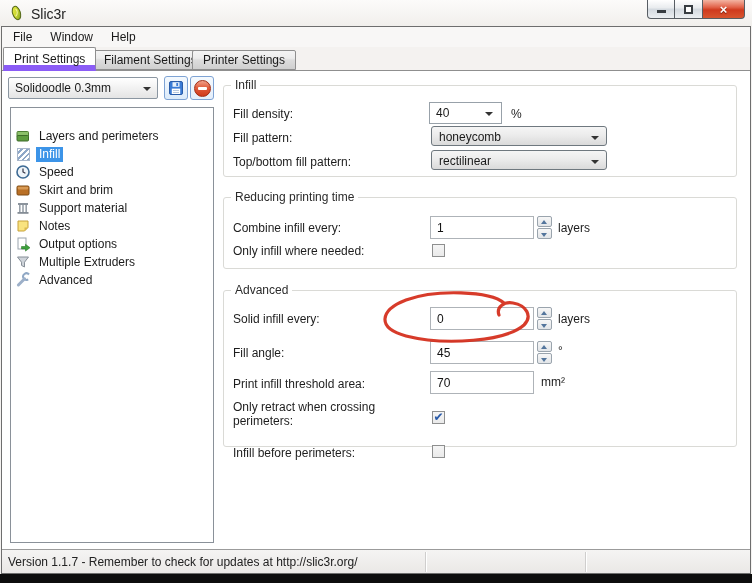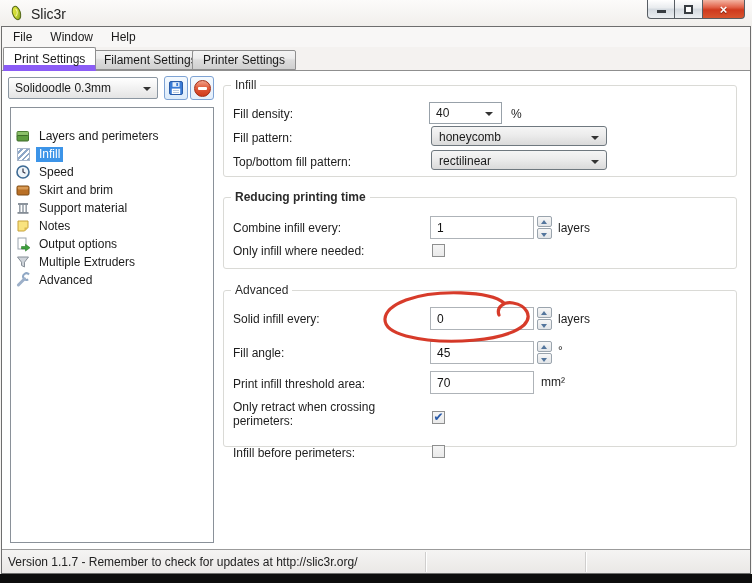--- a/index.html
+++ b/index.html
@@ -76,21 +76,21 @@
   .tree-label { padding:1px 3px; line-height:13px; white-space:nowrap; }
   .tree-item.selected .tree-label { background:#3c94e8; color:#fff; }
   .hatch { width:13px; height:13px; border:1px solid #a8b6ca;
            background:repeating-linear-gradient(135deg,#ffffff 0 2px,#8fa8c8 2px 4px); }
 
   
   .group { position:absolute; border:1px solid #dadad6; border-radius:3px; z-index:5; }
   .group-title { position:absolute; top:-8px; left:7px; background:#fff; padding:0 4px;
                  color:#2b2b2b; }
   .g1 { left:223px; top:85px;  width:514px; height:92px; }
-  .g2 { left:223px; top:197px; width:514px; height:72px;font-weight:bold; }
+  .g2 { left:223px; top:197px; width:514px; height:72px; }
   .g3 { left:223px; top:290px; width:514px; height:157px; }
 
   .flabel { position:absolute; z-index:6; color:#1d1d1d; }
   .funit  { position:absolute; z-index:6; color:#1d1d1d; }
 
   .tinput { position:absolute; z-index:6; height:23px; border:1px solid #aeb3b8;
             background:#fff; font-family:"Liberation Sans",sans-serif; font-size:12px;
             padding-left:6px; color:#111; }
   .combo { position:absolute; z-index:6; height:22px; border:1px solid #98a1a9;
            background:#fff; }

